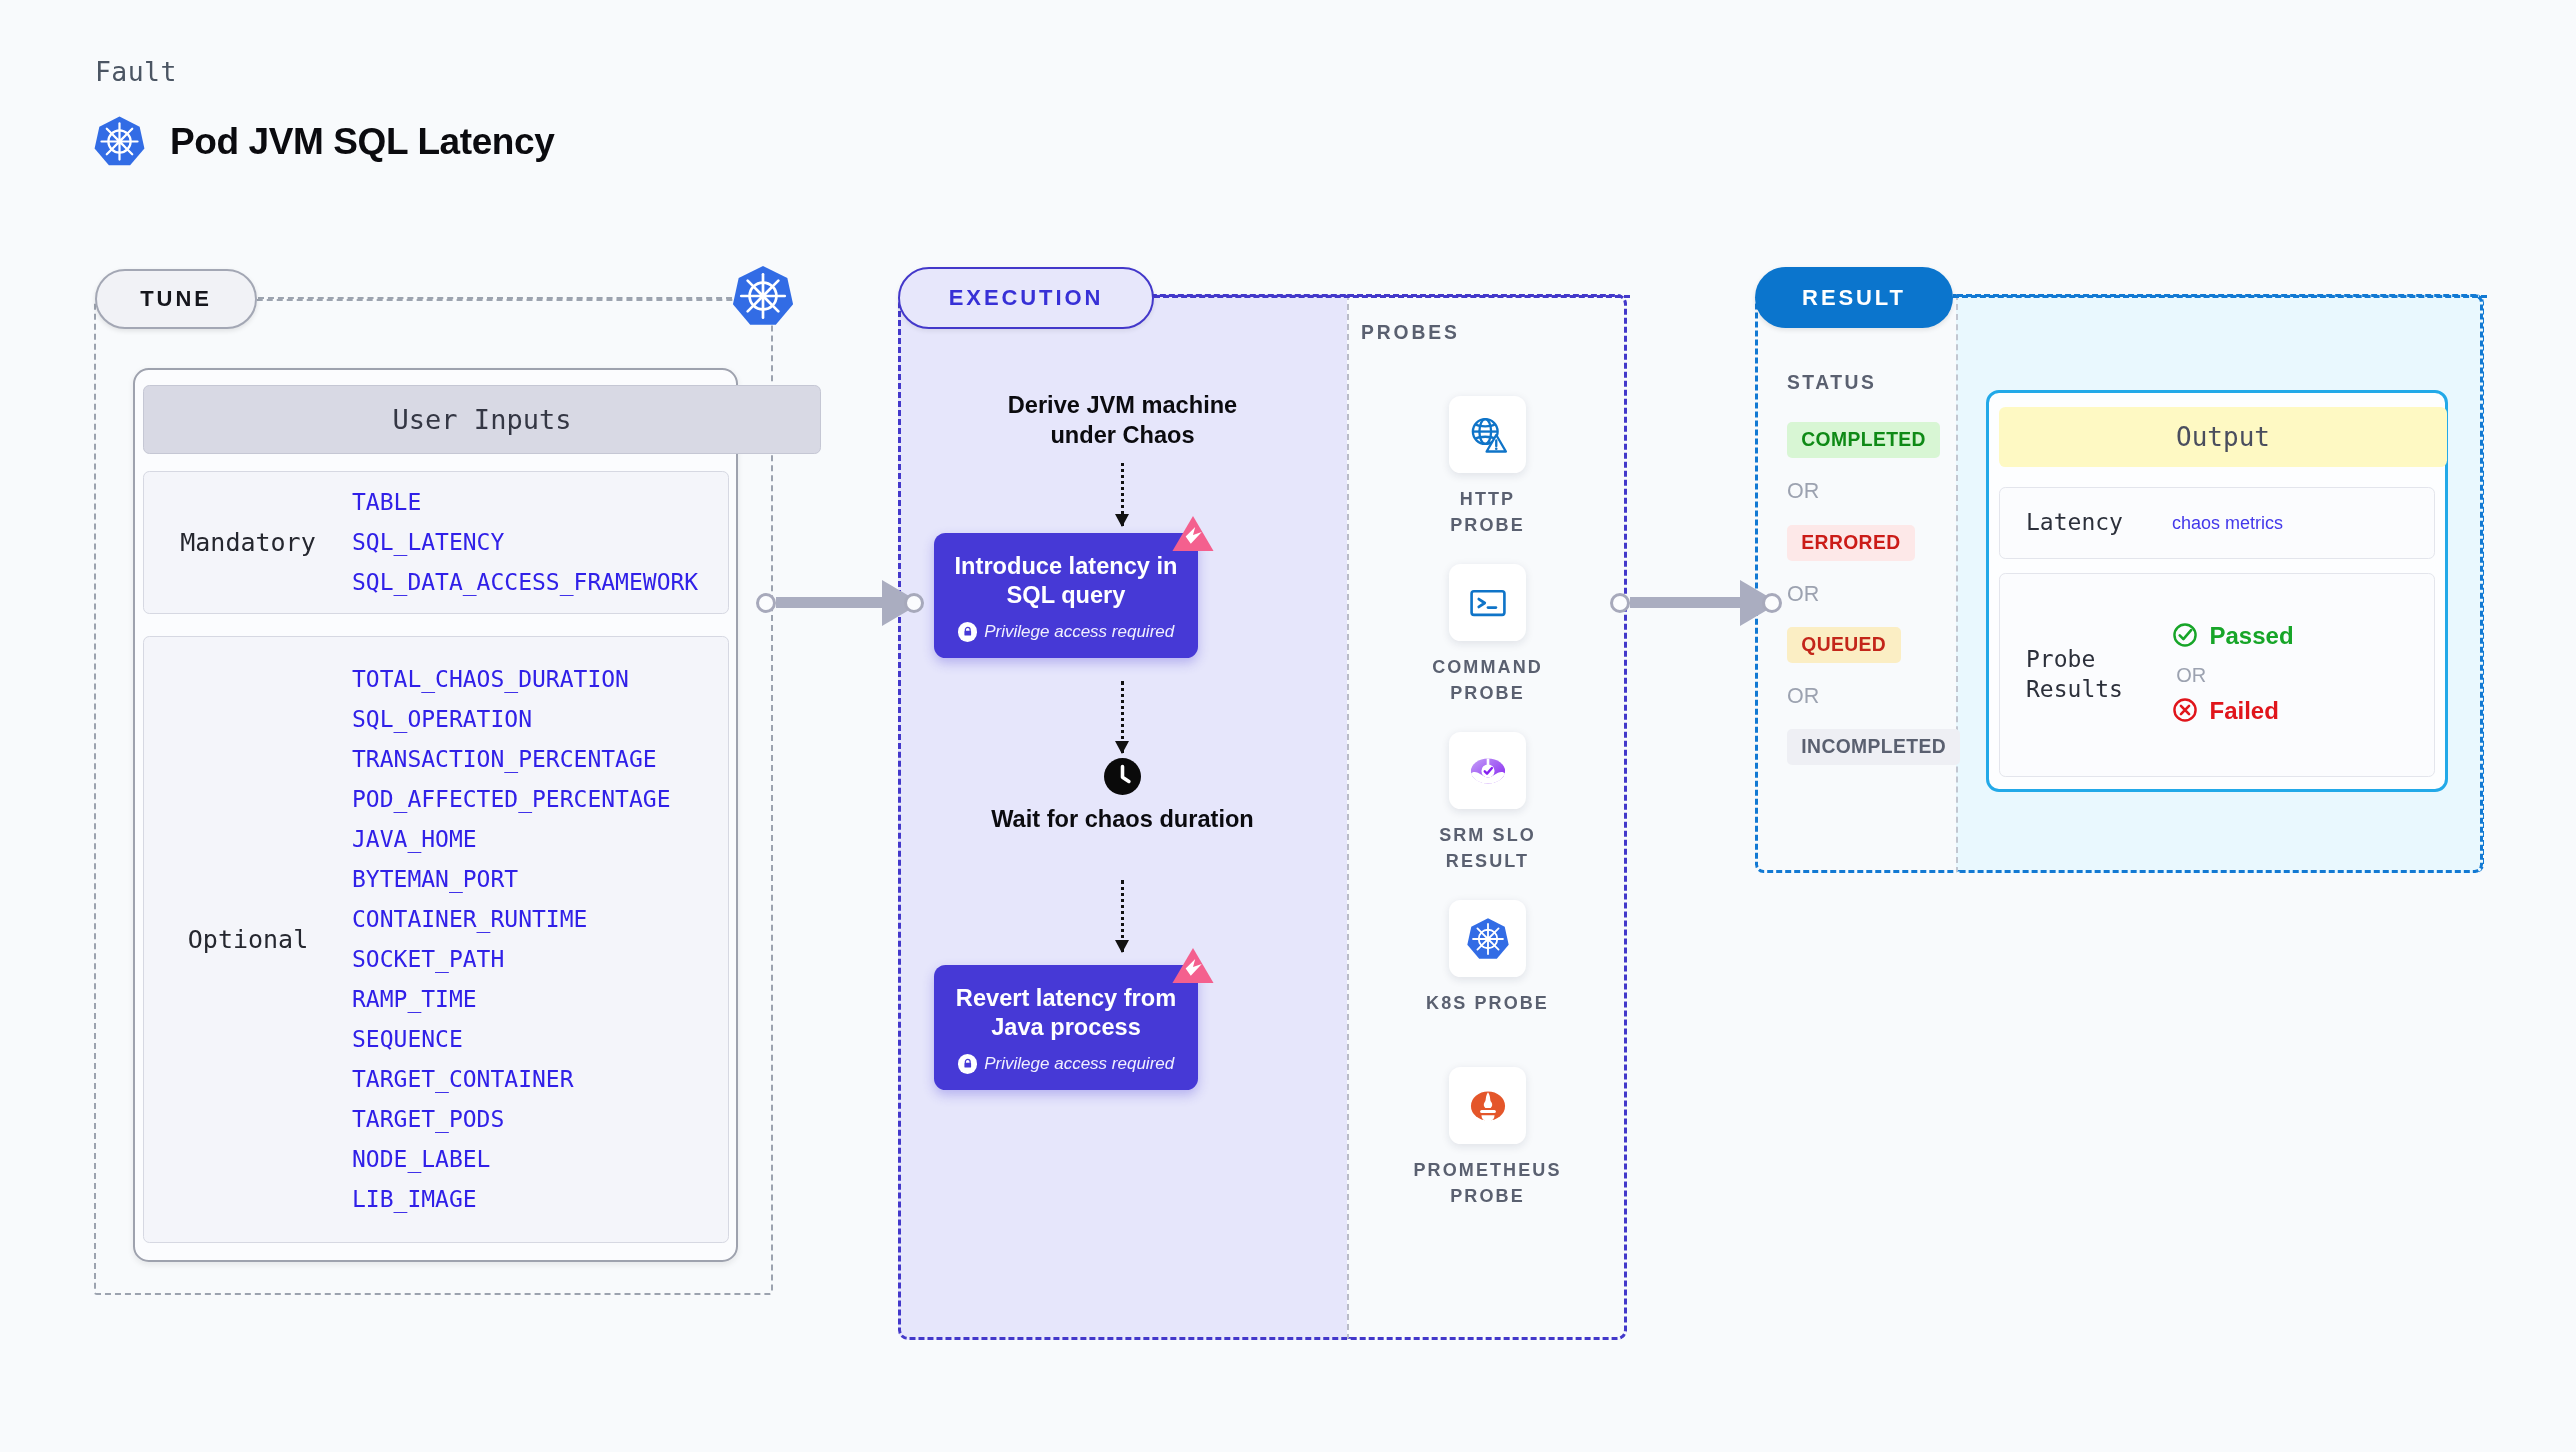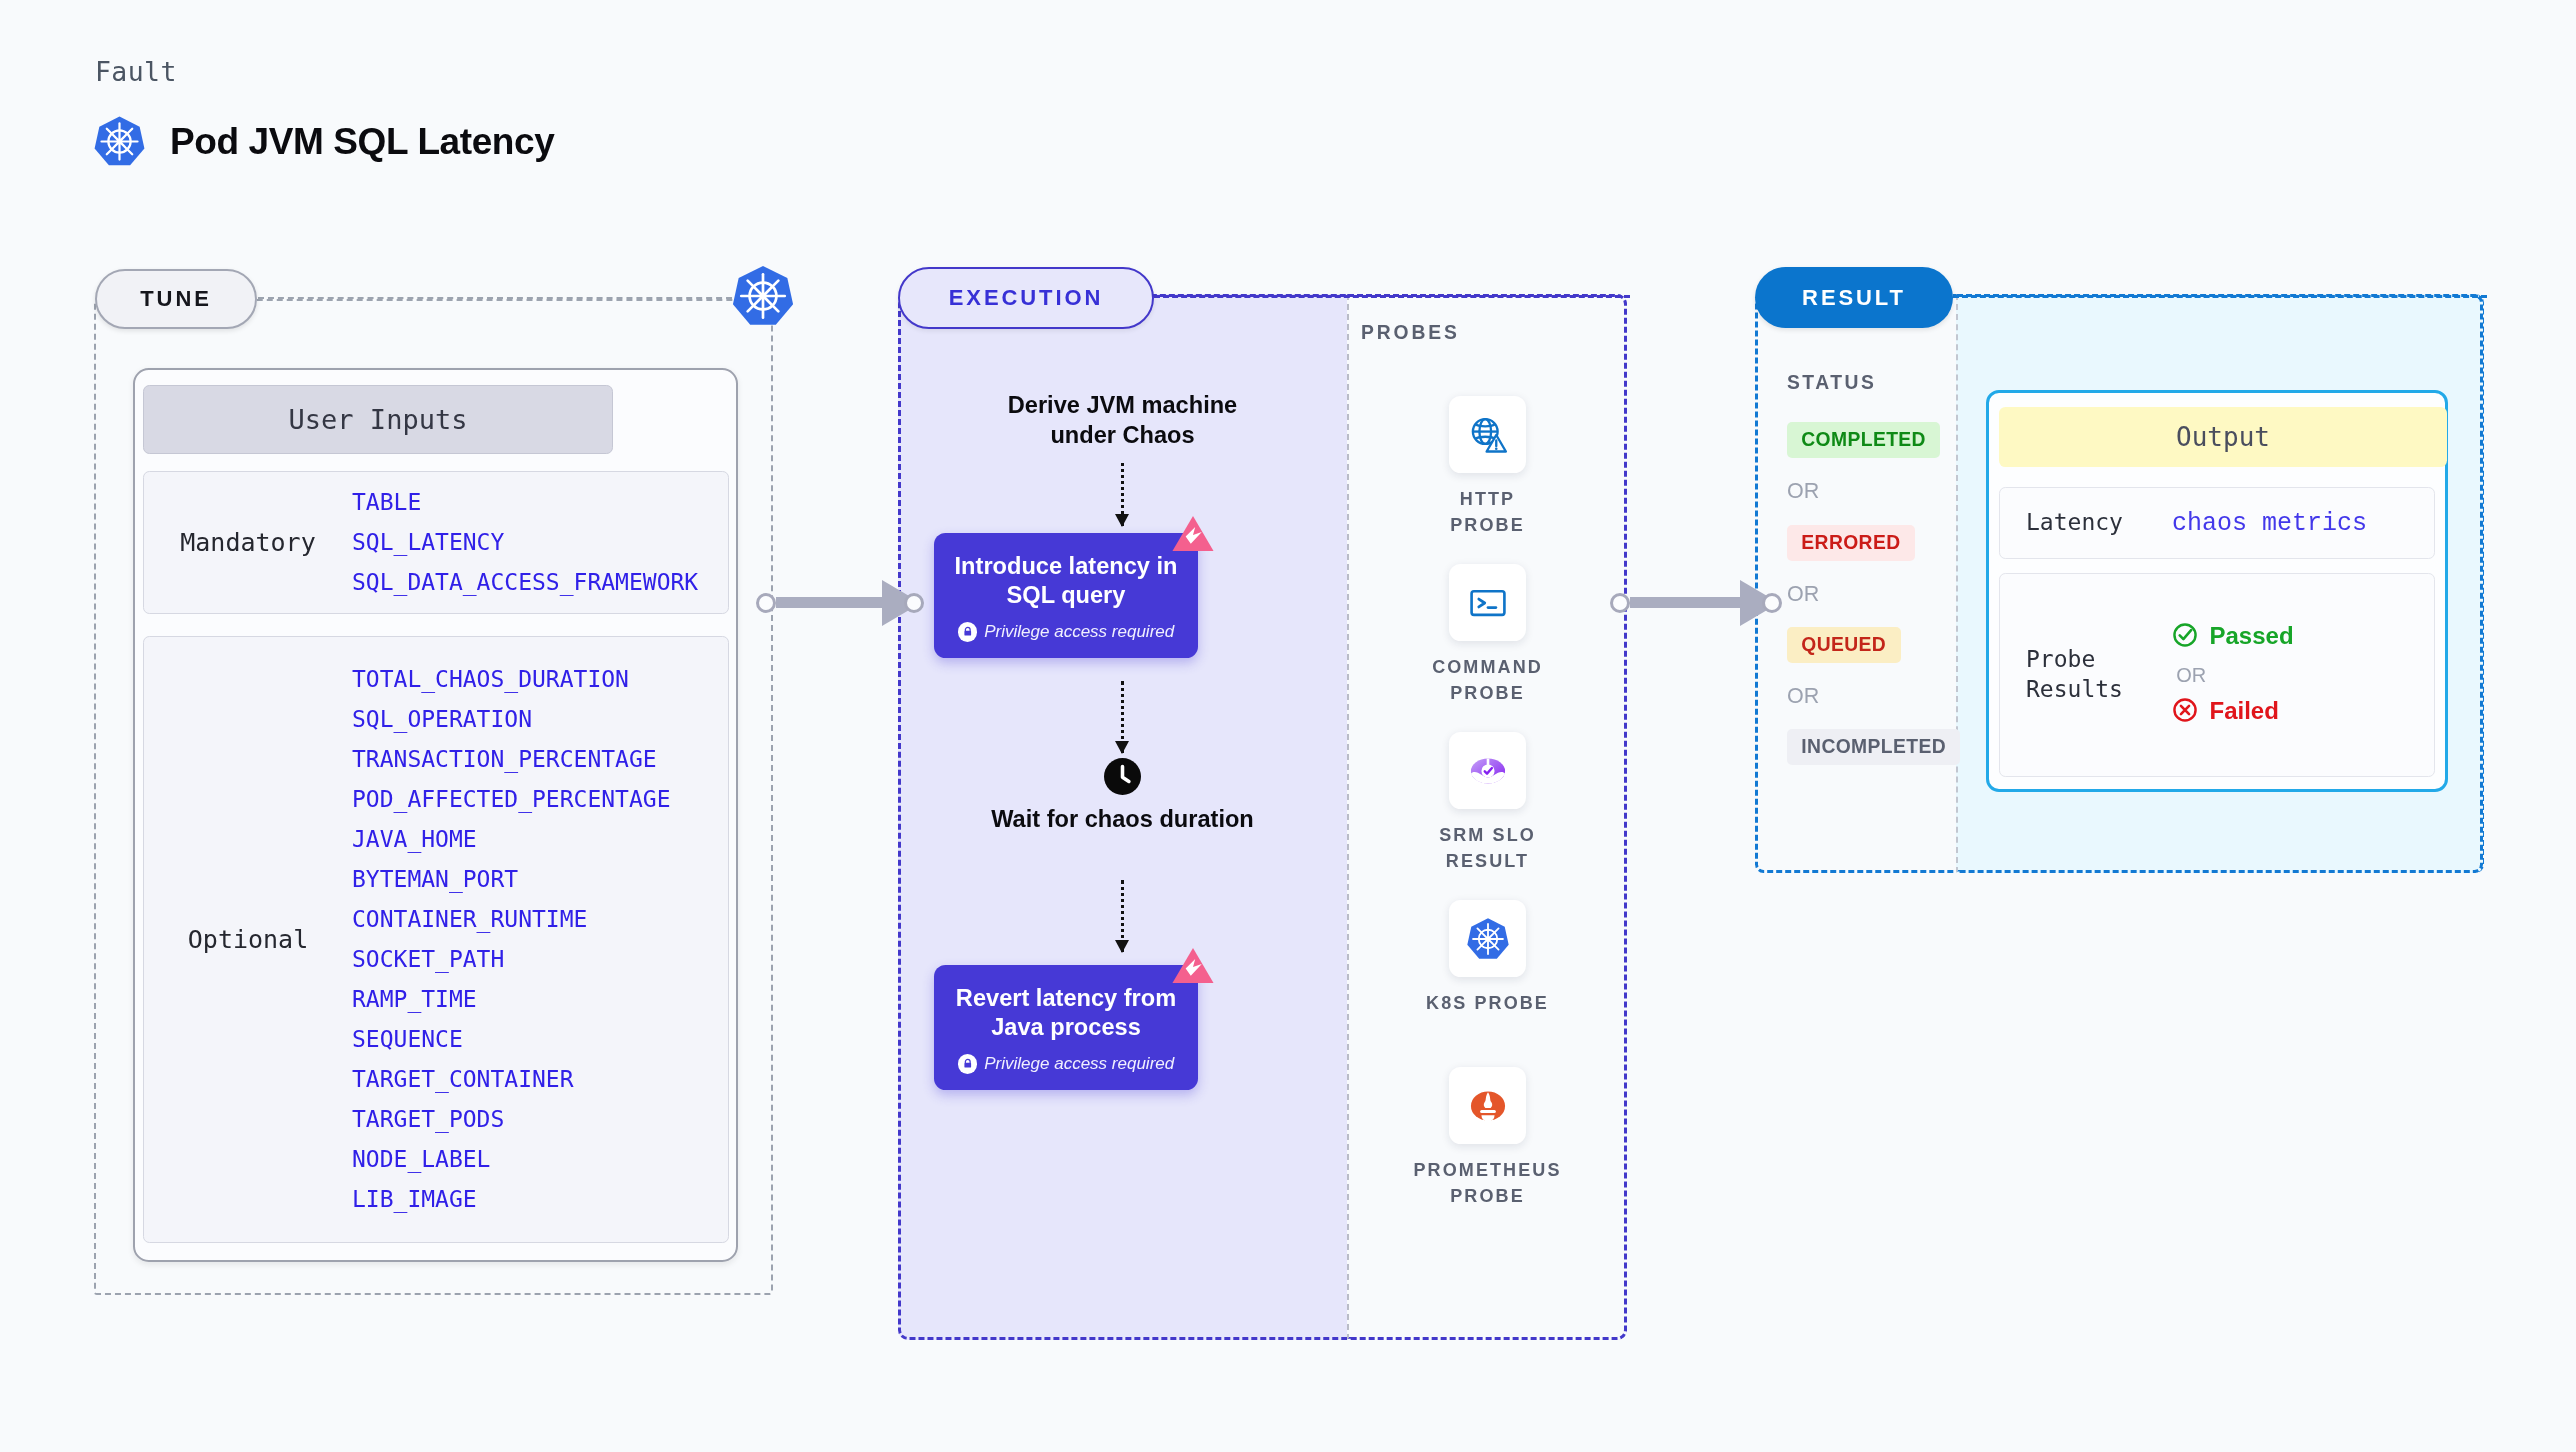--- a/index.html
+++ b/index.html
@@ -88,21 +88,21 @@
   }
   .k8s-node { position: absolute; left: 731px; top: 264px; width: 64px; height: 64px; }
 
   
   .inputs-card {
     position: absolute; left: 133px; top: 368px; width: 605px; height: 894px;
     background: #fbfcfe; border: 2.1px solid #9ea2ae; border-radius: 15.8px;
     box-shadow: 0 2.9px 6.4px rgba(0,0,0,.08);
   }
   .inputs-header {
-    position: absolute; left: 143px; top: 385px; width: 470px; height: 69px;
+    position: absolute; left: 143px; top: 385px; width: 678px; height: 69px;
     background: #d8d9e4; border: 1.4px solid #c5c7d4; border-radius: 6.4px;
     display: flex; align-items: center; justify-content: center;
     font-family: "DejaVu Sans Mono", monospace; font-size: 27px; color: #343744;
   }
   .group-box {
     position: absolute; background: #f4f5fa; border: 1.4px solid #d6d8e2; border-radius: 6.4px;
     display: flex; align-items: center;
   }
   .group-mandatory { left: 143px; top: 471px; width: 586px; height: 143px; }
   .group-optional  { left: 143px; top: 636px; width: 586px; height: 607px; }
@@ -222,21 +222,21 @@
     background: #fbfcfe; border: 1.4px solid #e3e5ec; border-radius: 6.4px;
     display: flex; align-items: center;
   }
   .out-metrics { top: 487px; height: 72px; }
   .out-probes  { top: 573px; height: 204px; }
   .out-key {
     font-family: "DejaVu Sans Mono", monospace; font-size: 23px; color: #2c303b;
     width: 172px; padding-left: 26px; line-height: 1.3; white-space: pre-line; flex: 0 0 auto;
   }
   .out-val-link {
-    font-family: Liberation Mono, monospace; font-size: 25px; color: #4338ea;
+    font-family: Liberation Sans, sans-serif; font-size: 18px; color: #4338ea;
   }
   .probe-results-col { display: flex; flex-direction: column; gap: 10px; }
   .pr-line { display: flex; gap: 11.5px; font-size: 24px; font-weight: 700; }
   .pr-pass { color: #17a528; }
   .pr-fail { color: #e0151b; }
   .pr-or { font-size: 20px; color: #9ca2b0; font-weight: 400; padding-left: 4.3px; }
 </style>
 </head>
 <body>
 

